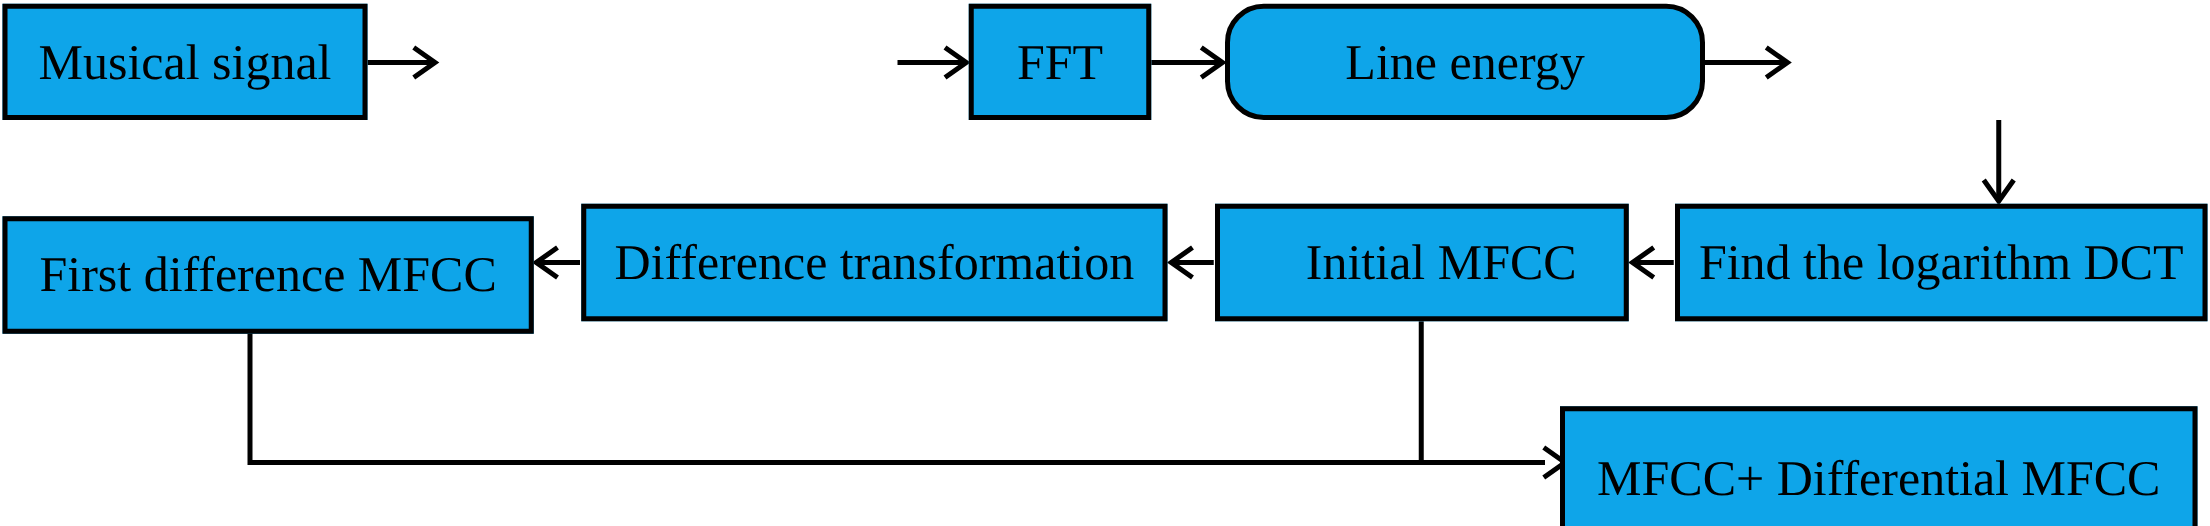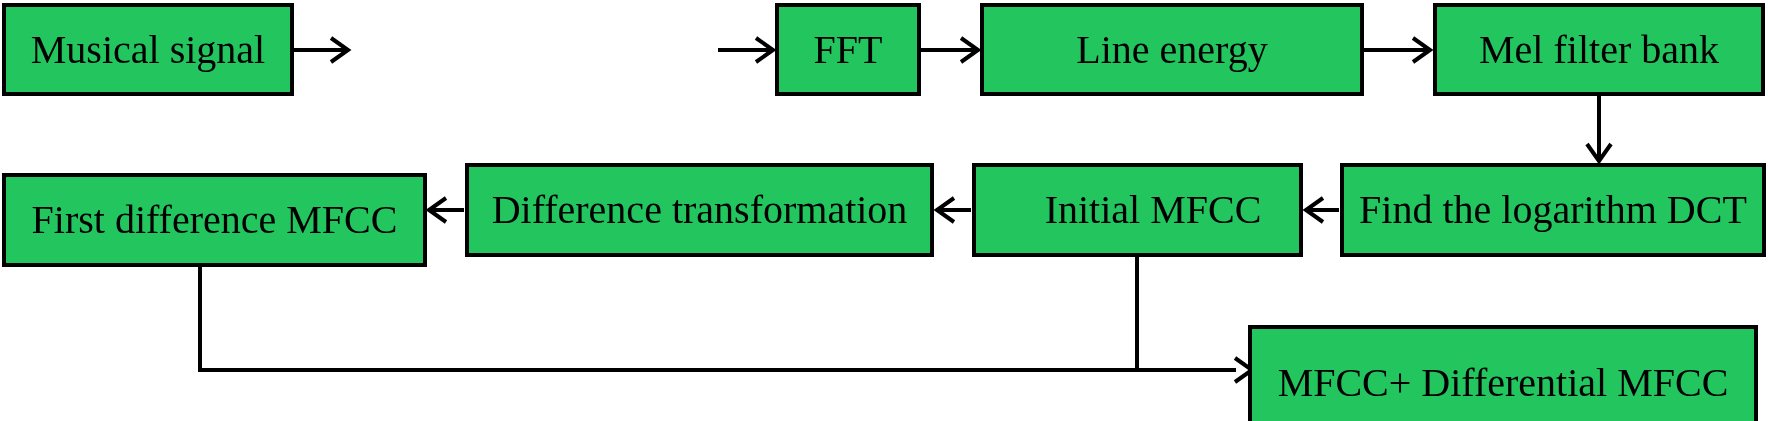--- a/index.html
+++ b/index.html
@@ -19,35 +19,35 @@
     position: absolute;
     left: 0;
     top: 0;
     width: 1768px;
     height: 421px;
   }
   .node {
     position: absolute;
     box-sizing: border-box;
     border: 4px solid #000000;
-    background: #22c55e;
+    background: #0ea5e9;
     display: flex;
     align-items: center;
     justify-content: center;
     color: #000000;
     font-size: 40px;
     line-height: 1;
     white-space: nowrap;
     text-align: center;
   }
   
   .n-musical        { left: 2px;    top: 3px;   width: 292px; height: 93px; }
   .n-preproc        { left: 350px;  top: 3px;   width: 368px; height: 93px; }
   .n-fft            { left: 775px;  top: 3px;   width: 146px; height: 93px; align-items: center; }
-  .n-lineenergy     { left: 980px;  top: 3px;   width: 384px; height: 93px; }
+  .n-lineenergy     { left: 980px;  top: 3px;   width: 384px; height: 93px; border-radius: 31px; }
   .n-melfilter      { left: 1433px; top: 3px;   width: 332px; height: 93px; }
   
   .n-firstdiff      { left: 2px;    top: 173px; width: 425px; height: 94px; }
   .n-difftrans      { left: 465px;  top: 163px; width: 469px; height: 94px; }
   .n-initialmfcc    { left: 972px;  top: 163px; width: 331px; height: 94px; padding-left: 31px; }
   .n-findlogdct     { left: 1340px; top: 163px; width: 426px; height: 94px; }
   
   .n-mfccdiff       { left: 1248px; top: 325px; width: 510px; height: 116px; }
 </style>
 </head>
@@ -104,23 +104,20 @@
 
   <div class="node n-musical">
     <span>Musical signal</span>
   </div>
   <div class="node n-fft">
     <span>FFT</span>
   </div>
   <div class="node n-lineenergy">
     <span>Line energy</span>
   </div>
-  <div class="node n-melfilter">
-    <span>Mel filter bank</span>
-  </div>
 
   <div class="node n-firstdiff">
     <span>First difference MFCC</span>
   </div>
   <div class="node n-difftrans">
     <span>Difference transformation</span>
   </div>
   <div class="node n-initialmfcc">
     <span>Initial MFCC</span>
   </div>

